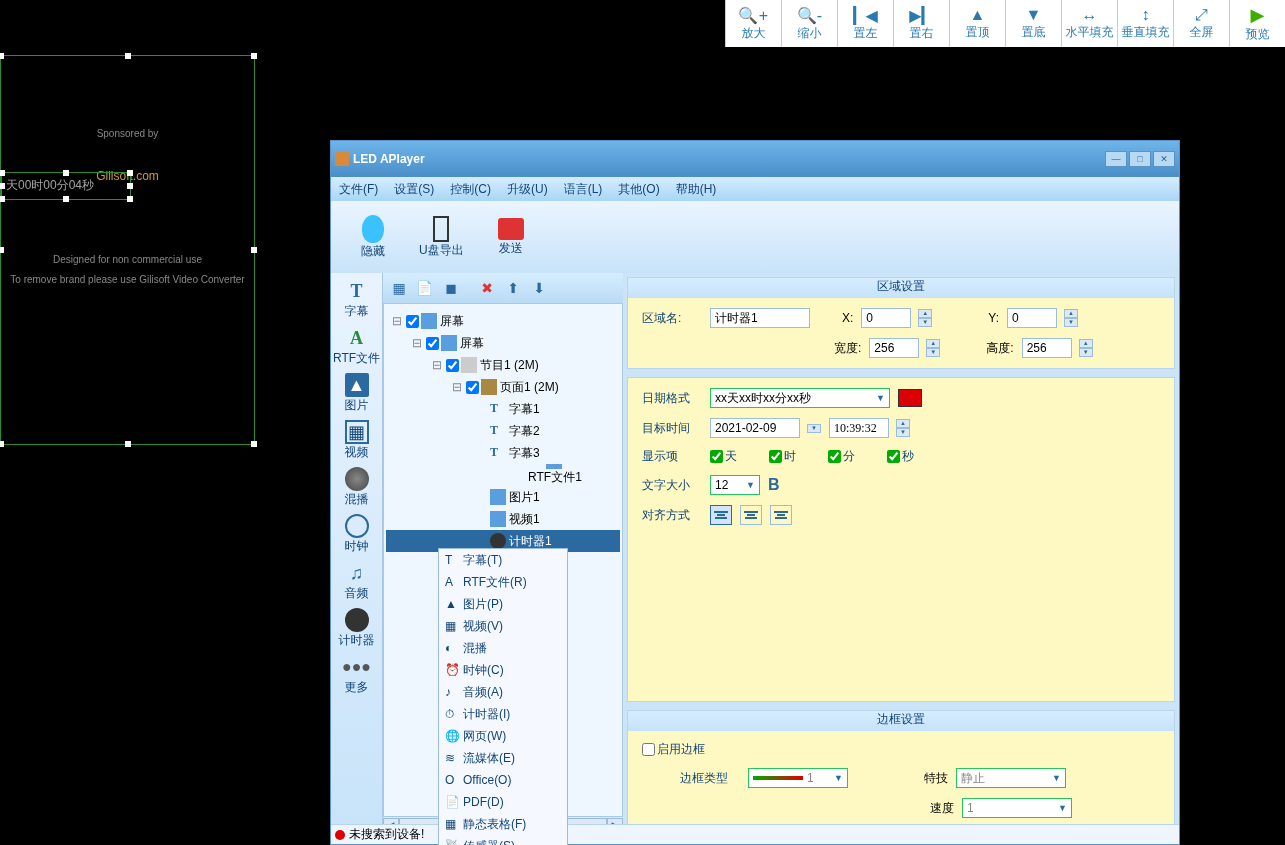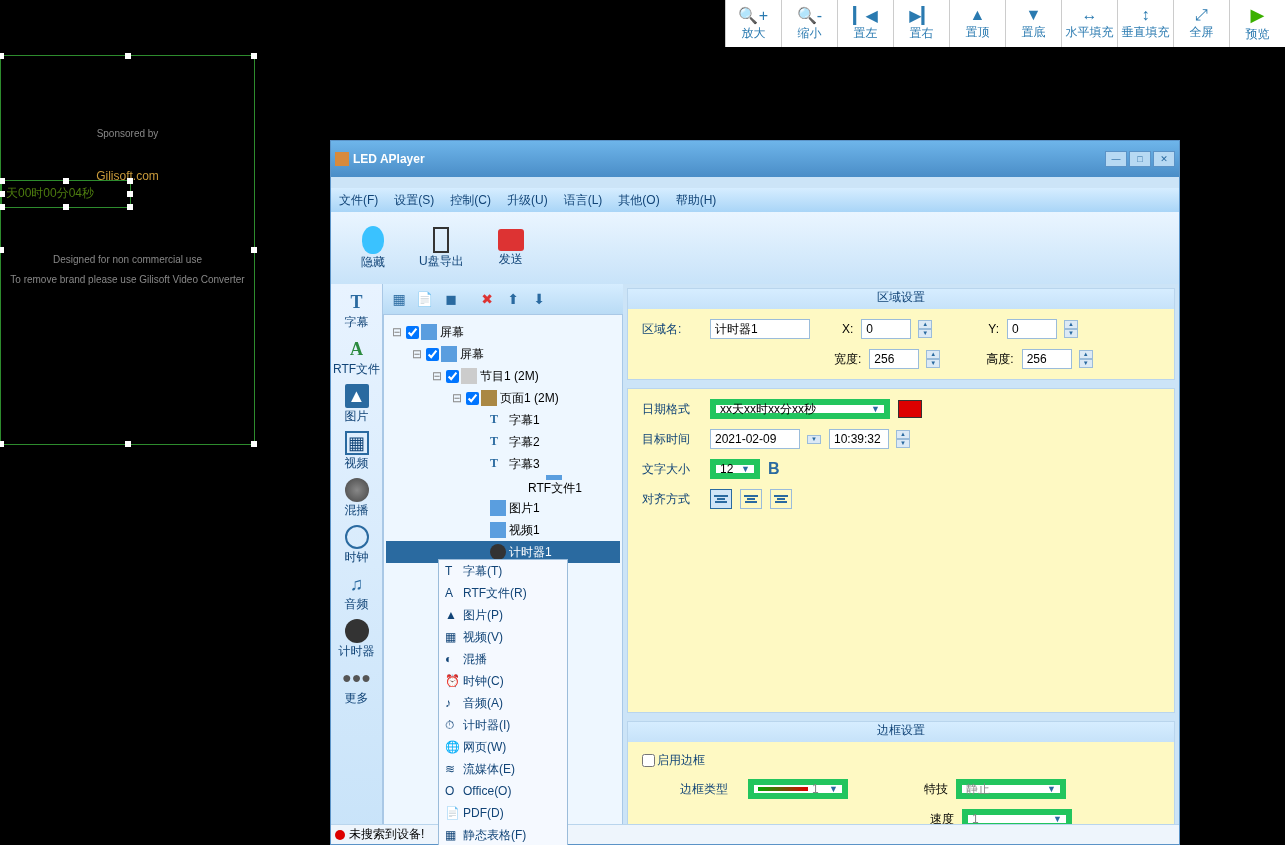--- a/index.html
+++ b/index.html
@@ -9,34 +9,34 @@
 .top-toolbar .tb-btn { width: 56px; height: 47px; border-left: 1px solid #ccc; display: flex; flex-direction: column; align-items: center; justify-content: center; cursor: pointer; color: #2a7ab0; }
 .top-toolbar .tb-btn .ico { font-size: 16px; color: #2a7ab0; }
 .top-toolbar .tb-btn.preview .ico { color: #3bb000; font-size: 18px; }
 
 .canvas-area { position: absolute; top: 47px; left: 0; width: 370px; height: 773px; background: #000; }
 .sel-box { position: absolute; top: 8px; left: 0; width: 255px; height: 390px; border: 1px solid #2d8b2d; }
 .handle { position: absolute; width: 6px; height: 6px; background: #fff; }
 .h-tl{top:-3px;left:-3px}.h-tm{top:-3px;left:calc(50% - 3px)}.h-tr{top:-3px;right:-3px}
 .h-ml{top:calc(50% - 3px);left:-3px}.h-mr{top:calc(50% - 3px);right:-3px}
 .h-bl{bottom:-3px;left:-3px}.h-bm{bottom:-3px;left:calc(50% - 3px)}.h-br{bottom:-3px;right:-3px}
-.inner-box{position:absolute;top:124px;left:0;width:130px;height:28px;border:1px solid #2d8b2d;color:#4d7c0f;padding:4px;}
+.inner-box{position:absolute;top:116px;left:0;width:130px;height:28px;border:1px solid #2d8b2d;color:#a3a3a3;padding:4px;}
 .preview-txt{color:#888;font-size:10px;text-align:center;}
 .pt1{position:absolute;top:72px;width:100%}
 .pt2{position:absolute;top:113px;width:100%;color:#ccc;}
 .pt3{position:absolute;top:198px;width:100%}
 .pt4{position:absolute;top:218px;width:100%}
 
 .app-win { position: absolute; top: 140px; left: 330px; width: 850px; height: 705px; background: #cce4f7; border: 1px solid #5b93c7; }
 .titlebar { height: 28px; background: linear-gradient(#6eb5ea, #4a8dc7); display: flex; align-items: center; padding: 18px 4px; }
 .titlebar .tico{width:14px;height:14px;background:#d88a3c;margin-right:4px;}
 .titlebar .ttxt{flex:1;color:#fff;font-weight:bold;}
 .winbtn{width:22px;height:16px;background:#b7d9f3;border:1px solid #5b93c7;margin-left:2px;display:flex;align-items:center;justify-content:center;color:#2a6aa0;font-size:9px;}
 
-.menubar { height: 24px; background: linear-gradient(#d6edff,#a9d5f7); display: flex; align-items: center; padding-left: 8px; gap: 16px; margin-top: 11px; }
+.menubar { height: 24px; background: linear-gradient(#d6edff,#a9d5f7); display: flex; align-items: center; padding-left: 8px; gap: 16px; }
 .menubar span { color: #114477; cursor: pointer; }
 
 .bigtoolbar { height: 72px; background: linear-gradient(#eaf5ff,#c8e3f9); display: flex; align-items: center; gap: 34px; padding-left: 30px; }
 .bigtoolbar .bbtn { display: flex; flex-direction: column; align-items: center; color: #114477; }
 .bulb{width:22px;height:28px;background:#3ac2ff;border-radius:50% 50% 45% 45%;}
 .usb{width:16px;height:26px;border:2px solid #333;}
 .sendico{width:26px;height:22px;background:#d33;border-radius:3px;}
 
 .main-body{display:flex;height:560px;}
 .side-palette{width:52px;background:linear-gradient(#e8f3ff,#c8e3f9);border-right:1px solid #a9c8e6;display:flex;flex-direction:column;align-items:center;padding-top:6px;gap:6px;}
@@ -71,21 +71,21 @@
 .right-panel{flex:1;display:flex;flex-direction:column;gap:8px;padding:4px;overflow:auto;}
 .grp{border:1px solid #b9d5ed;background:#fef9c3;}
 .grp-title{height:20px;text-align:center;color:#114477;background:linear-gradient(#d6edff,#c6e2f9);font-size:12px;}
 .grp-body{padding:10px 14px;display:flex;flex-direction:column;gap:10px;}
 .frow{display:flex;align-items:center;gap:8px;}
 .flabel{width:60px;color:#114477;}
 .inp{border:1px solid #9bbcda;height:20px;padding:0 4px;background:#fff;}
 .spin{display:flex;flex-direction:column;margin-left:-1px;}
 .spin div{width:14px;height:9px;border:1px solid #9bbcda;background:#dce9f5;font-size:6px;text-align:center;line-height:7px;color:#2a6aa0;}
 .colbox{width:24px;height:18px;background:#d00;border:1px solid #333;}
-.sel-inp{border:6px solid #22c55e;height:20px;background:#fff;display:flex;align-items:center;padding:0 4px;}
+.sel-inp{border:1px solid #22c55e;height:20px;background:#fff;display:flex;align-items:center;padding:0 4px;}
 .sel-inp .dd{margin-left:auto;font-size:9px;color:#2a6aa0;}
 .chk{display:flex;align-items:center;gap:2px;color:#114477;}
 .chk input{accent-color:#0a0;}
 .align-btn{width:22px;height:20px;border:1px solid #9bbcda;display:flex;flex-direction:column;align-items:center;justify-content:center;gap:1px;}
 .align-btn.act{border-color:#2a6aa0;background:#d0e5f7;}
 .align-btn span{display:block;height:2px;background:#2a6aa0;}
 
 .status{position:absolute;bottom:0;left:0;width:100%;height:20px;background:#eef5fc;border-top:1px solid #b9d5ed;display:flex;align-items:center;padding-left:4px;gap:4px;}
 .status .dot{width:10px;height:10px;background:#d00;border-radius:50%;}
 </style>
@@ -417,25 +417,47 @@
                 <span class="dd">▼</span>
               </div>
             <div class="colbox"></div>
           </div>
           <div class="frow">
             <span class="flabel">目标时间</span>
             <input class="inp" style="width: 90px;" value="2021-02-09">
             <div class="spin">
                 <div>▼</div>
               </div>
-            <input class="inp" style="width: 60px;" value="10:39:32">
+            <input class="inp" style="width: 60px; font-family: Liberation Serif, serif;" value="10:39:32">
               <div class="spin">
                 <div>▲</div>
                 <div>▼</div>
               </div>
+          </div>
+          <div class="frow">
+            <span class="flabel">显示项</span>
+            <label class="chk">
+                <input type="checkbox" checked="" style="">
+                <span>天</span>
+              </label>
+            <span style="width:16px"></span>
+            <label class="chk">
+                <input type="checkbox" checked="" style="">
+                <span>时</span>
+              </label>
+            <span style="width:16px"></span>
+            <label class="chk">
+                <input type="checkbox" checked="" style="">
+                <span>分</span>
+              </label>
+            <span style="width:16px"></span>
+            <label class="chk">
+                <input type="checkbox" checked="" style="">
+                <span>秒</span>
+              </label>
           </div>
           <div class="frow">
             <span class="flabel">文字大小</span>
             <div class="sel-inp" style="width:50px">
                 <span>12</span>
                 <span class="dd">▼</span>
               </div>
             <span style="color:#2a6aa0;font-weight:bold;font-size:16px">B</span>
           </div>
           <div class="frow">

